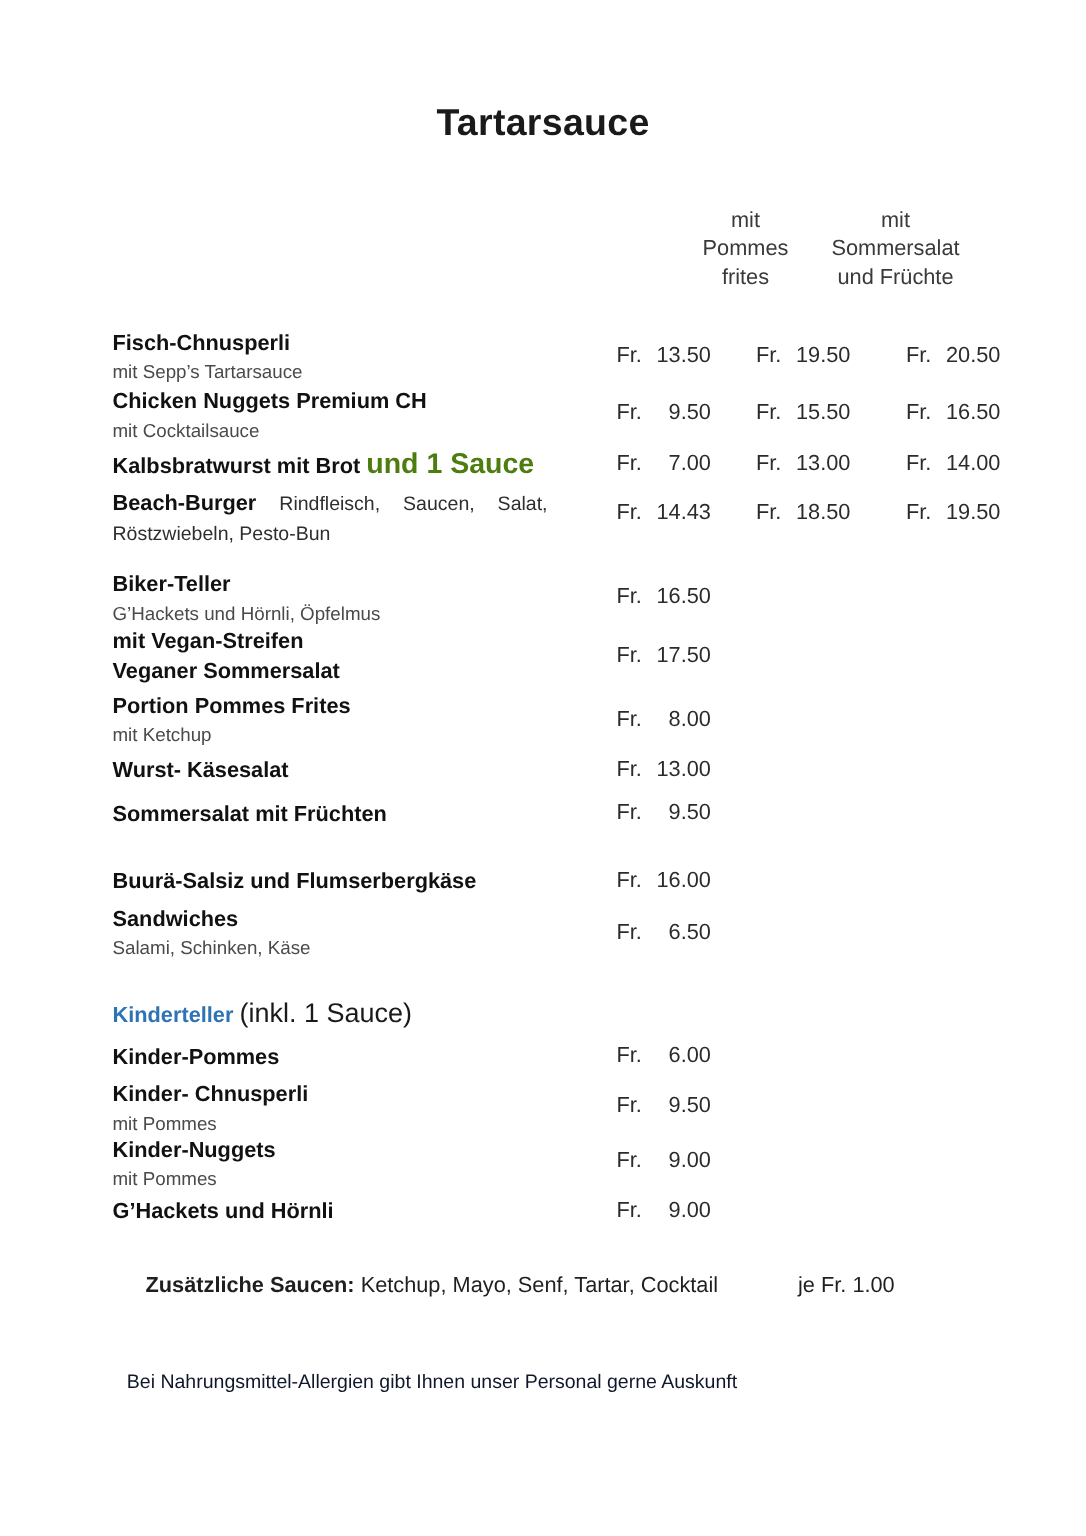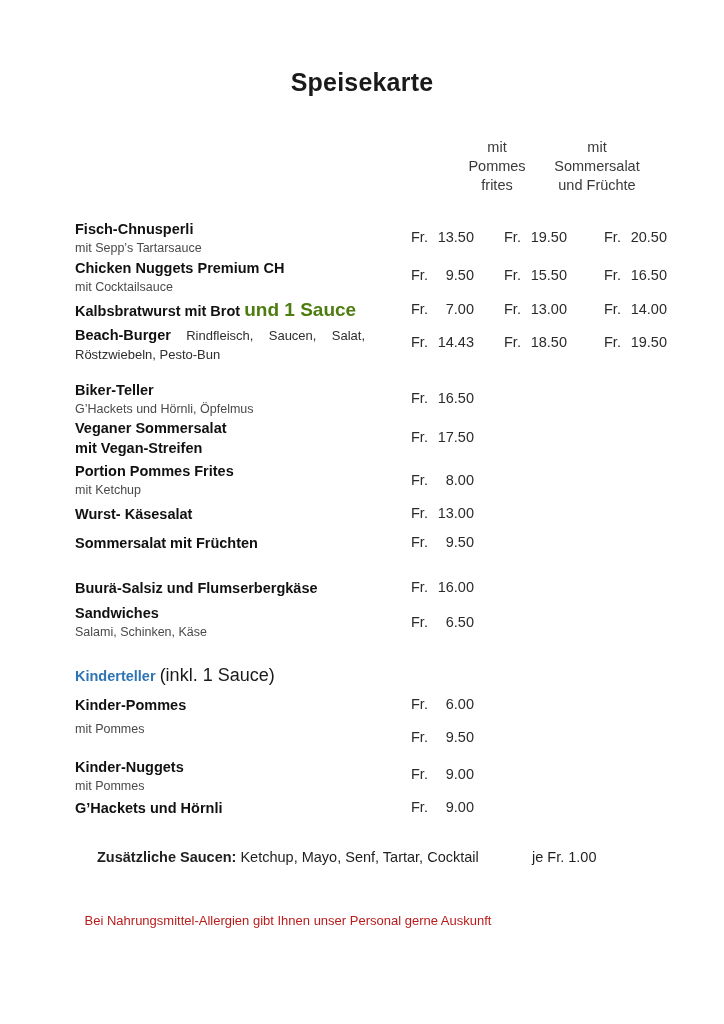--- a/index.html
+++ b/index.html
@@ -141,29 +141,29 @@
     font-weight: normal;
     white-space: nowrap;
   }
   .allergy {
     position: absolute;
     left: 0;
     top: 913px;
     width: 576px;
     text-align: center;
     font-size: 13px;
-    color: #b91c1c;
+    color: #0f172a;
   }
 </style>
 </head>
 <body>
 
 <div class="page">
 
-  <div class="title">Speisekarte</div>
+  <div class="title">Tartarsauce</div>
 
   <div class="col-head c2">
     <div>mit</div>
     <div>Pommes</div>
     <div>frites</div>
   </div>
   <div class="col-head c3">
     <div>mit</div>
     <div>Sommersalat</div>
     <div>und Früchte</div>
@@ -249,22 +249,22 @@
       <div class="sub">G’Hackets und Hörnli, Öpfelmus</div>
     </div>
     <div class="price p1" style="top:10px;">
       <span class="cur">Fr.</span>
       <span class="amt">16.50</span>
     </div>
   </div>
 
   <div class="row" style="top:418px;">
     <div class="names">
+      <div class="nm">mit Vegan-Streifen</div>
       <div class="nm">Veganer Sommersalat</div>
-      <div class="nm">mit Vegan-Streifen</div>
     </div>
     <div class="price p1" style="top:11px;">
       <span class="cur">Fr.</span>
       <span class="amt">17.50</span>
     </div>
   </div>
 
   <div class="row" style="top:461px;">
     <div class="names">
       <div class="nm">Portion Pommes Frites</div>
@@ -327,20 +327,21 @@
       <div class="nm">Kinder-Pommes</div>
     </div>
     <div class="price p1" style="top:1px;">
       <span class="cur">Fr.</span>
       <span class="amt">6.00</span>
     </div>
   </div>
 
   <div class="row" style="top:720px;">
     <div class="names">
+      <div class="nm">Kinder- Chnusperli</div>
       <div class="sub">mit Pommes</div>
     </div>
     <div class="price p1" style="top:9px;">
       <span class="cur">Fr.</span>
       <span class="amt">9.50</span>
     </div>
   </div>
 
   <div class="row" style="top:757px;">
     <div class="names">

